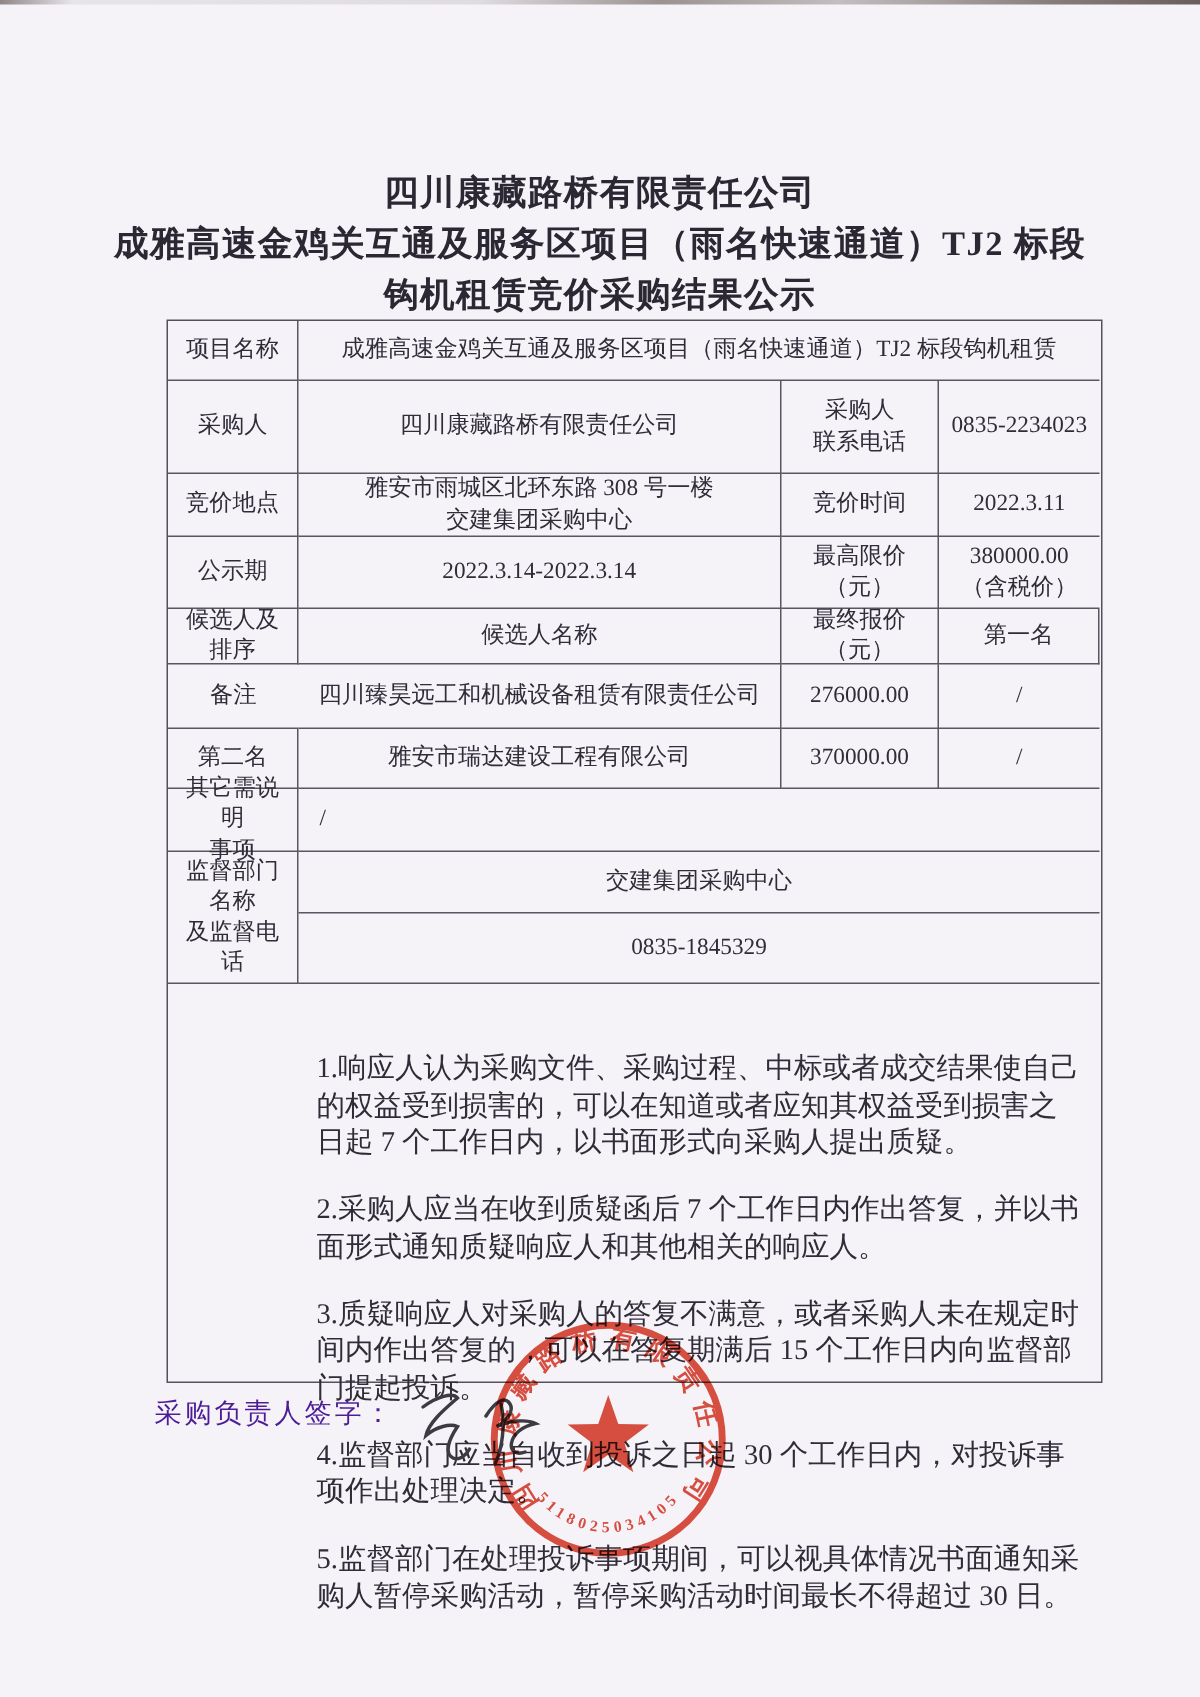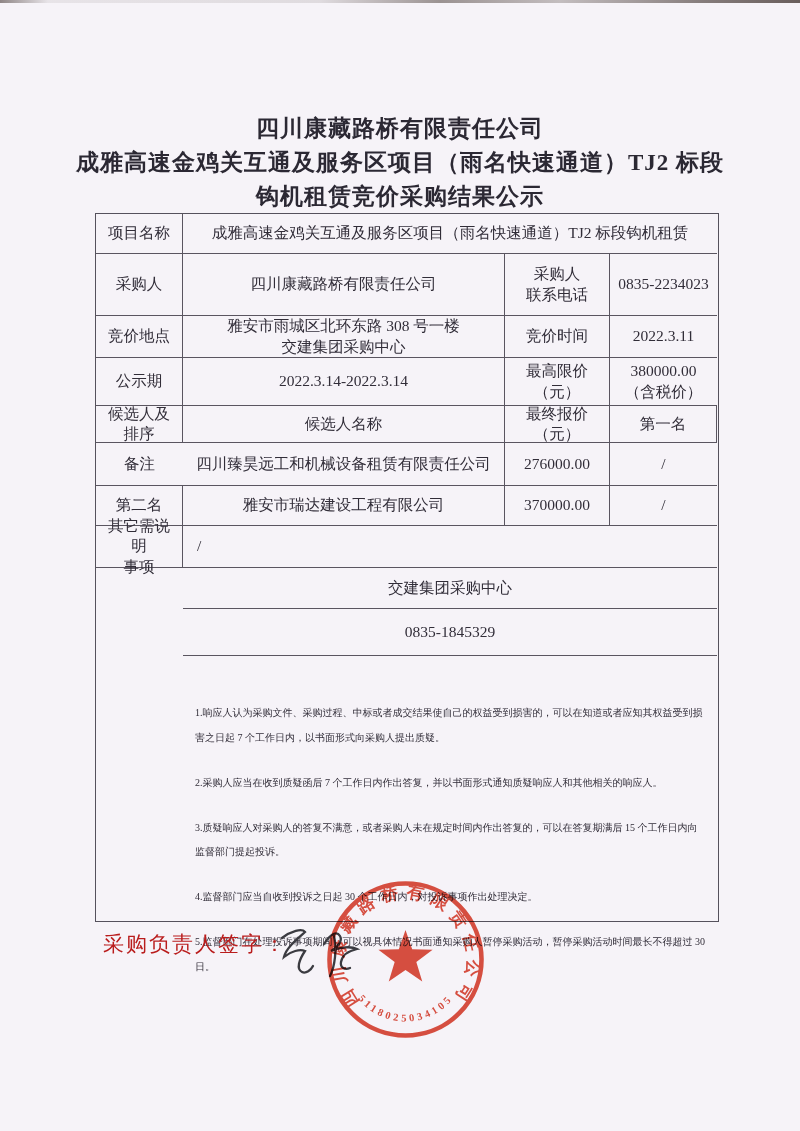--- a/index.html
+++ b/index.html
@@ -15,21 +15,21 @@
       rgba(58,44,40,.55) 0%, rgba(58,44,40,.08) 6%,
       rgba(58,44,40,.12) 40%, rgba(64,50,44,.5) 55%,
       rgba(64,50,44,.28) 70%, rgba(58,44,40,.6) 88%, rgba(58,44,40,.75) 100%);
   }
   .titles{
     position:absolute;top:112px;left:0;width:800px;text-align:center;
     font-weight:bold;font-size:23px;line-height:34px;color:#2b2833;
     letter-spacing:1px;
   }
   .tbl{
-    position:absolute;left:95px;top:213px;width:624px;height:709px;
+    position:absolute;left:111px;top:213px;width:624px;height:709px;
     box-sizing:border-box;border:1.7px solid #55515c;
     display:grid;
     grid-template-columns:87px 322px 105px 107px;
     grid-template-rows:40px 62px 42px 48px 37px 43px 40px 42px 41px 47px auto;
     font-size:15.5px;line-height:1.32;
   }
   .c{
     box-sizing:border-box;
     border-right:1.4px solid #5a5560;
     border-bottom:1.4px solid #5a5560;
@@ -39,23 +39,23 @@
   }
   .no-r{border-right:none;}
   .no-b{border-bottom:none;}
   .left{justify-content:flex-start;text-align:left;}
   .span3{grid-column:2/5;font-family:Liberation Serif, serif;}
   .lbl-super{grid-row:9/11;}
   .notice-cell{
     grid-column:2/5;align-items:flex-start;
     padding:25px 10px 0 12px;display:block;
   }
-  .notice-cell p{margin:0;line-height:24.5px;font-size:10px;text-align:left;white-space:normal;}
+  .notice-cell p{margin:0;line-height:24.5px;font-size:19px;text-align:left;white-space:normal;}
   .sign-label{
-    position:absolute;left:103px;top:930px;font-size:21px;letter-spacing:2px;color:#b91c1c;
+    position:absolute;left:103px;top:930px;font-size:18px;letter-spacing:2px;color:#4c1d95;
   }
   .signature{position:absolute;left:268px;top:912px;z-index:4;}
   .stamp{position:absolute;left:318px;top:872px;z-index:5;opacity:.88;mix-blend-mode:multiply;}
   .stamp text{font-family:"Liberation Serif", serif;font-weight:bold;}
   .stamp .ring-text{font-size:17px;letter-spacing:7px;}
   .stamp .num-text{font-size:10.5px;letter-spacing:3.2px;}
 </style>
 </head>
 <body>
 
@@ -105,20 +105,22 @@
 
     <div class="c">第二名</div>
     <div class="c">雅安市瑞达建设工程有限公司</div>
     <div class="c">370000.00</div>
     <div class="c no-r">/</div>
 
     <div class="c">其它需说明
 事项</div>
     <div class="c span3 no-r left" style="padding-left:14px;">/</div>
 
+    <div class="c lbl-super">监督部门名称
+及监督电话</div>
     <div class="c span3 no-r">交建集团采购中心</div>
     <div class="c span3 no-r">0835-1845329</div>
 
     <div class="c notice-cell no-r no-b">
       <p>1.响应人认为采购文件、采购过程、中标或者成交结果使自己的权益受到损害的，可以在知道或者应知其权益受到损害之日起 7 个工作日内，以书面形式向采购人提出质疑。</p>
       <p>2.采购人应当在收到质疑函后 7 个工作日内作出答复，并以书面形式通知质疑响应人和其他相关的响应人。</p>
       <p>3.质疑响应人对采购人的答复不满意，或者采购人未在规定时间内作出答复的，可以在答复期满后 15 个工作日内向监督部门提起投诉。</p>
       <p>4.监督部门应当自收到投诉之日起 30 个工作日内，对投诉事项作出处理决定。</p>
       <p>5.监督部门在处理投诉事项期间，可以视具体情况书面通知采购人暂停采购活动，暂停采购活动时间最长不得超过 30 日。</p>
     </div>

